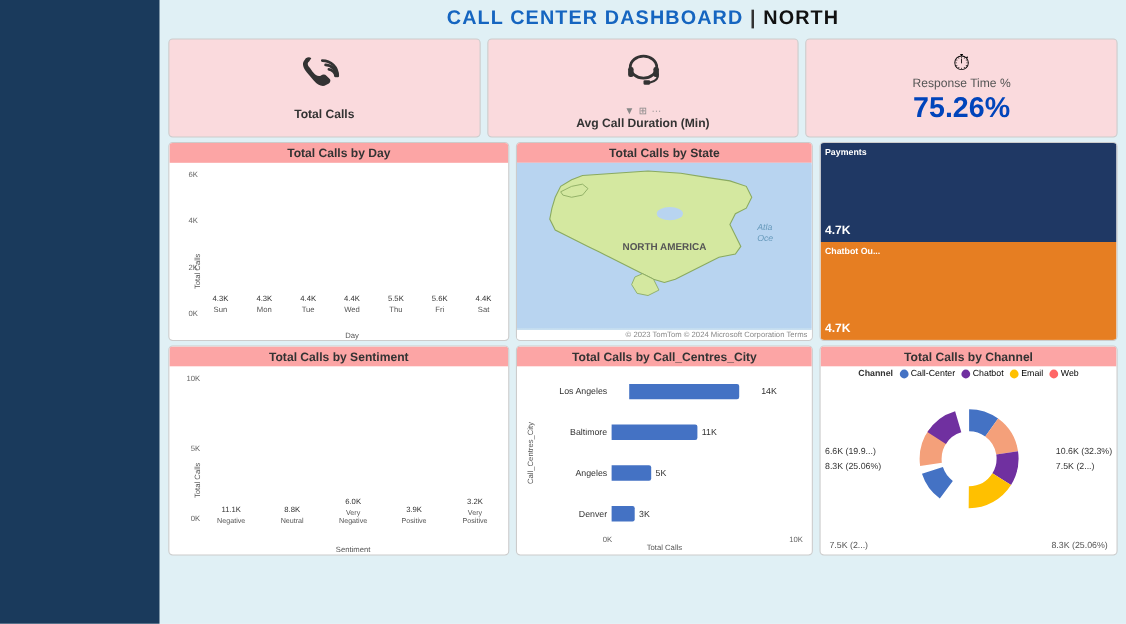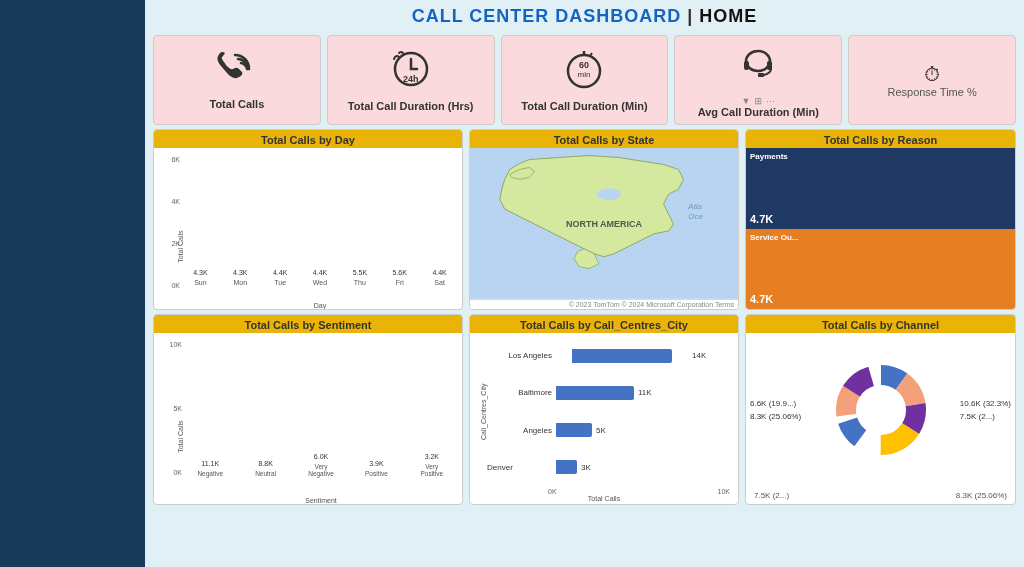--- a/index.html
+++ b/index.html
@@ -86,21 +86,21 @@
       display: flex;
       flex-direction: column;
       overflow: hidden;
     }
     .chart-title {
       font-size: 11px;
       font-weight: bold;
       color: #333;
       text-align: center;
       padding: 4px 2px 2px;
-      background: #eab308;
+      background: #fca5a5;
     }
 
     
     .bar-chart-day {
       flex: 0 0 310px;
     }
 
     
     .chart-map {
       flex: 0 0 270px;
@@ -175,62 +175,38 @@
 </head>
 <body>
 
 <div class="dashboard">
 
   <div class="sidebar"></div>
 
   <div style="margin-left: 145px; display: flex; flex-direction: column; height: 567px;">
 
     <div class="header">
-      <span style="color:#1565c0;">CALL CENTER DASHBOARD</span><span style="color:#333;"> | </span><strong style="color:#111;">HOME</strong>
+      <span style="color:#1565c0;">CALL CENTER DASHBOARD</span><span style="color:#333;"> | </span><strong style="color:#111;">NORTH</strong>
     </div>
 
     <div class="kpi-row">
 
       <div class="kpi-card">
         <div class="kpi-icon">
           <svg width="40" height="36" viewBox="0 0 40 36">
             <path d="M8 2 Q6 0 3 2 L1 5 Q-1 9 4 15 L10 22 Q15 28 20 27 L24 25 Q26 23 25 21 L22 18 Q20 16 18 17 L16 18 Q13 19 9 14 L7 11 Q3 7 6 5 Z" fill="#333" stroke="none"></path>
             <path d="M18 4 Q24 4 28 8 Q32 12 32 18" stroke="#333" stroke-width="2.5" fill="none" stroke-linecap="round"></path>
             <path d="M21 8 Q25 8 28 11 Q31 14 31 18" stroke="#333" stroke-width="2.5" fill="none" stroke-linecap="round"></path>
             <path d="M24 12 Q26 12 28 14 Q30 16 30 18" stroke="#333" stroke-width="2.5" fill="none" stroke-linecap="round"></path>
           </svg>
         </div>
         <div class="kpi-label">Total Calls</div>
       </div>
 
-      <div class="kpi-card">
-        <div class="kpi-icon">
-          <svg width="44" height="40" viewBox="0 0 44 40">
-            <circle cx="22" cy="20" r="16" fill="none" stroke="#333" stroke-width="2.5"></circle>
-            <path d="M22 10 L22 20 L28 20" stroke="#333" stroke-width="2.5" stroke-linecap="round" fill="none"></path>
-            <path d="M10 8 Q8 6 6 8 L5 10" stroke="#333" stroke-width="2" fill="none" stroke-linecap="round"></path>
-            <path d="M14 4 Q12 2 10 4" stroke="#333" stroke-width="2" fill="none" stroke-linecap="round"></path>
-            <text x="14" y="33" font-size="9" font-weight="bold" fill="#333">24h</text>
-          </svg>
-        </div>
-        <div class="kpi-label">Total Call Duration (Hrs)</div>
-      </div>
-
-      <div class="kpi-card">
-        <div class="kpi-icon">
-          <svg width="44" height="40" viewBox="0 0 44 40">
-            <circle cx="22" cy="22" r="16" fill="none" stroke="#333" stroke-width="2.5"></circle>
-            <text x="22" y="19" text-anchor="middle" font-size="9" font-weight="bold" fill="#333">60</text>
-            <text x="22" y="28" text-anchor="middle" font-size="8" fill="#333">min</text>
-            <line x1="22" y1="6" x2="22" y2="2" stroke="#333" stroke-width="2.5"></line>
-            <line x1="28" y1="7" x2="30" y2="4" stroke="#333" stroke-width="2"></line>
-          </svg>
-        </div>
-        <div class="kpi-label">Total Call Duration (Min)</div>
-      </div>
+
 
       <div class="kpi-card">
         <div class="kpi-icon">
           <svg width="44" height="40" viewBox="0 0 44 40">
             <ellipse cx="22" cy="18" rx="12" ry="10" fill="none" stroke="#333" stroke-width="2.5"></ellipse>
             <rect x="8" y="18" width="5" height="9" rx="2" fill="#333"></rect>
             <rect x="31" y="18" width="5" height="9" rx="2" fill="#333"></rect>
             <path d="M35 24 Q36 30 28 32 L24 32" stroke="#333" stroke-width="2" fill="none"></path>
             <rect x="22" y="30" width="6" height="4" rx="1" fill="#333"></rect>
           </svg>
@@ -239,20 +215,21 @@
           <span style="font-size:9px;color:#888;">▼</span>
           <span style="font-size:9px;color:#888;">⊞</span>
           <span style="font-size:9px;color:#888;">···</span>
         </div>
         <div class="kpi-label">Avg Call Duration (Min)</div>
       </div>
 
       <div class="kpi-card kpi-response">
         <div style="font-size:20px;">⏱</div>
         <div class="kpi-label-top" style="font-size:11px;color:#555;">Response Time %</div>
+        <div class="kpi-pct" style="font-size:26px;font-weight:bold;color:#0044bb;">75.26%</div>
       </div>
 
     </div>
 
     <div class="charts-row" style="height: 185px; flex: 0 0 185px;">
 
       <div class="chart-card bar-chart-day" style="flex: 0 0 310px;">
         <div class="chart-title">Total Calls by Day</div>
         <div style="flex:1; position: relative; padding: 4px 4px 0;">
           <div style="display:flex; height:100%;">
@@ -338,31 +315,30 @@
 
             <text x="220" y="60" font-size="8" fill="#6699bb" font-style="italic">Atla</text>
             <text x="220" y="70" font-size="8" fill="#6699bb" font-style="italic">Oce</text>
           </svg>
           <div class="map-label" style="position:absolute;top:50%;left:50%;transform:translate(-50%,-50%);font-size:9px;color:#555;font-weight:bold;pointer-events:none;">NORTH AMERICA</div>
         </div>
         <div class="map-attribution" style="font-size:7px;color:#888;text-align:right;padding:1px 4px;background:white;">© 2023 TomTom © 2024 Microsoft Corporation  Terms</div>
       </div>
 
       <div class="chart-card chart-reason" style="flex:1;">
-        <div class="chart-title">Total Calls by Reason</div>
         <div style="flex:1;display:flex;">
 
 
           <div style="flex:1;display:flex;flex-direction:column;">
             <div style="flex:1;background:#1f3864;display:flex;flex-direction:column;justify-content:space-between;padding:4px;">
               <div style="font-size:8px;color:white;font-weight:bold;">Payments</div>
               <div style="font-size:11px;color:white;font-weight:bold;">4.7K</div>
             </div>
             <div style="flex:1;background:#e67e22;display:flex;flex-direction:column;justify-content:space-between;padding:4px;">
-              <div style="font-size:8px;color:white;font-weight:bold;">Service Ou...</div>
+              <div style="font-size:8px;color:white;font-weight:bold;">Chatbot Ou...</div>
               <div style="font-size:11px;color:white;font-weight:bold;">4.7K</div>
             </div>
           </div>
         </div>
       </div>
 
     </div>
 
     <div class="charts-row-bottom">
 
@@ -435,38 +411,45 @@
                 <span style="font-size:8px;color:#333;">11K</span>
               </div>
 
               <div style="display:flex;align-items:center;gap:4px;">
                 <span style="font-size:8px;color:#333;width:65px;text-align:right;">Angeles</span>
                 <div style="width:36%;height:14px;background:#4472c4;border-radius:0 2px 2px 0;max-width:36px;"></div>
                 <span style="font-size:8px;color:#333;">5K</span>
               </div>
 
               <div style="display:flex;align-items:center;gap:4px;">
-                <span style="font-size:8px;color:#333;width:65px;text-align:left;">Denver</span>
+                <span style="font-size:8px;color:#333;width:65px;text-align:right;">Denver</span>
                 <div style="width:21%;height:14px;background:#4472c4;border-radius:0 2px 2px 0;max-width:21px;"></div>
                 <span style="font-size:8px;color:#333;">3K</span>
               </div>
             </div>
           </div>
 
           <div style="display:flex;justify-content:space-between;padding-left:70px;font-size:7px;color:#666;margin-top:2px;">
             <span>0K</span>
             <span>10K</span>
           </div>
           <div style="text-align:center;font-size:7px;color:#555;">Total Calls</div>
         </div>
       </div>
 
       <div class="chart-card chart-channel" style="flex:1;">
         <div class="chart-title">Total Calls by Channel</div>
 
+        <div style="display:flex;gap:6px;flex-wrap:wrap;justify-content:center;font-size:8px;padding:2px 4px;">
+          <span style="font-weight:bold;color:#333;">Channel</span>
+          <span style="display:flex;align-items:center;gap:2px;"><span style="width:8px;height:8px;border-radius:50%;background:#4472c4;display:inline-block;"></span>Call-Center</span>
+          <span style="display:flex;align-items:center;gap:2px;"><span style="width:8px;height:8px;border-radius:50%;background:#7030a0;display:inline-block;"></span>Chatbot</span>
+          <span style="display:flex;align-items:center;gap:2px;"><span style="width:8px;height:8px;border-radius:50%;background:#ffc000;display:inline-block;"></span>Email</span>
+          <span style="display:flex;align-items:center;gap:2px;"><span style="width:8px;height:8px;border-radius:50%;background:#ff6666;display:inline-block;"></span>Web</span>
+        </div>
 
         <div style="flex:1;display:flex;align-items:center;justify-content:space-between;padding:0 4px 4px;">
           <div style="display:flex;flex-direction:column;gap:4px;font-size:8px;color:#333;">
             <span>6.6K (19.9...)</span>
             <span>8.3K (25.06%)</span>
           </div>
 
           <div style="position:relative;width:100px;height:100px;">
             <svg width="100" height="100" viewBox="0 0 100 100">
 

